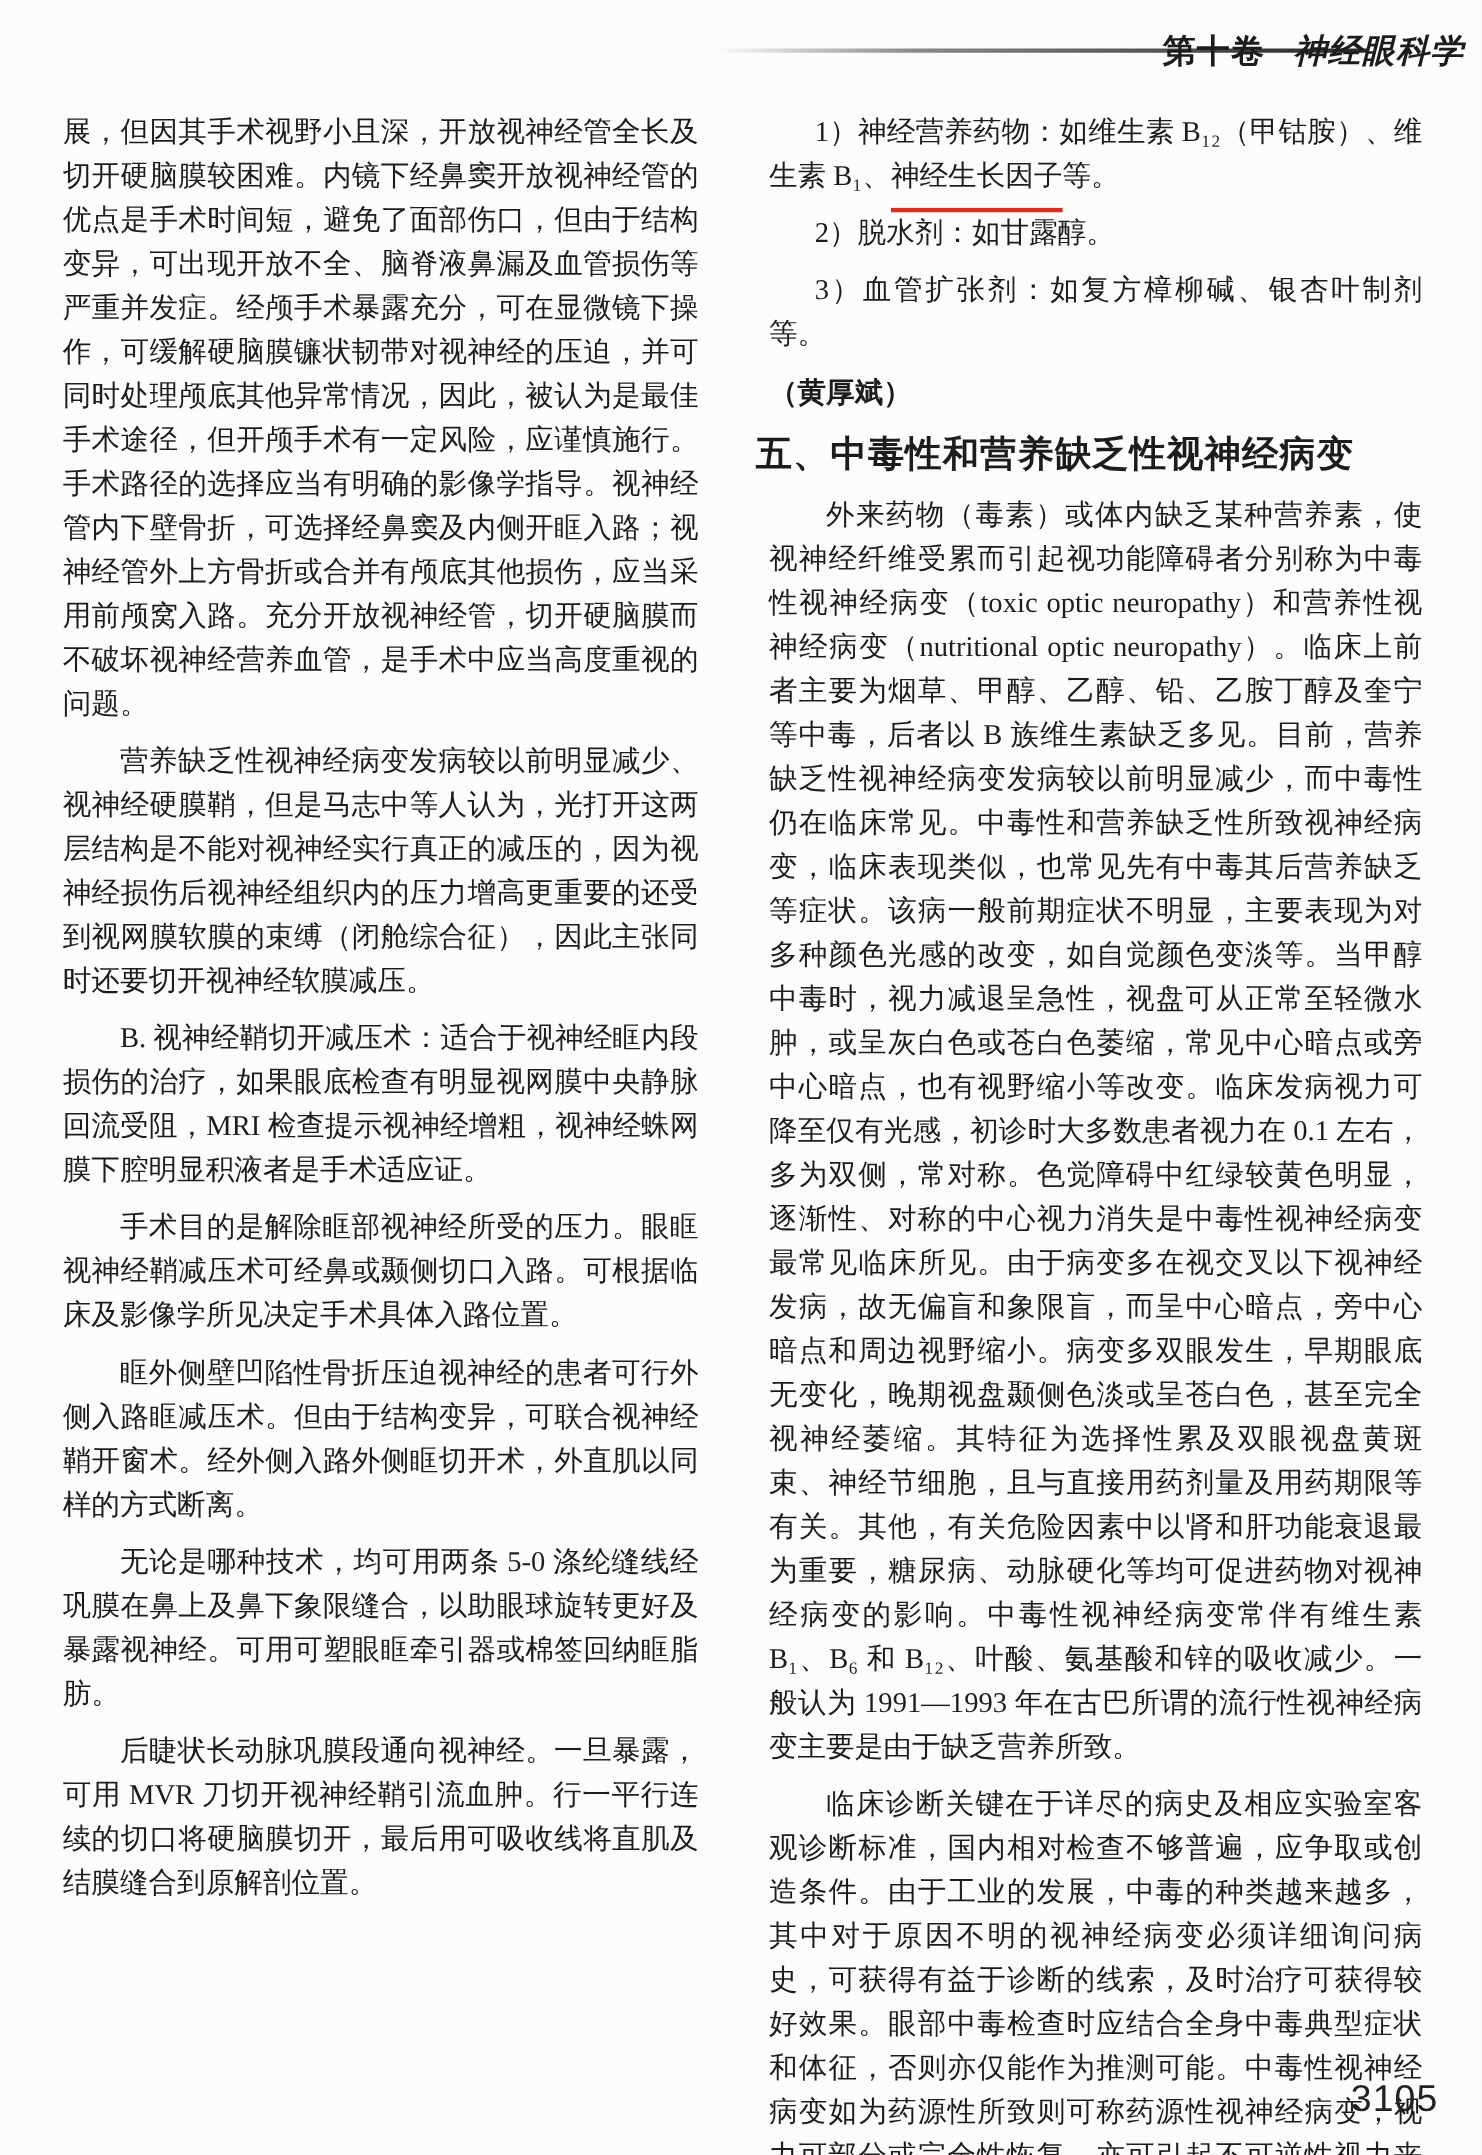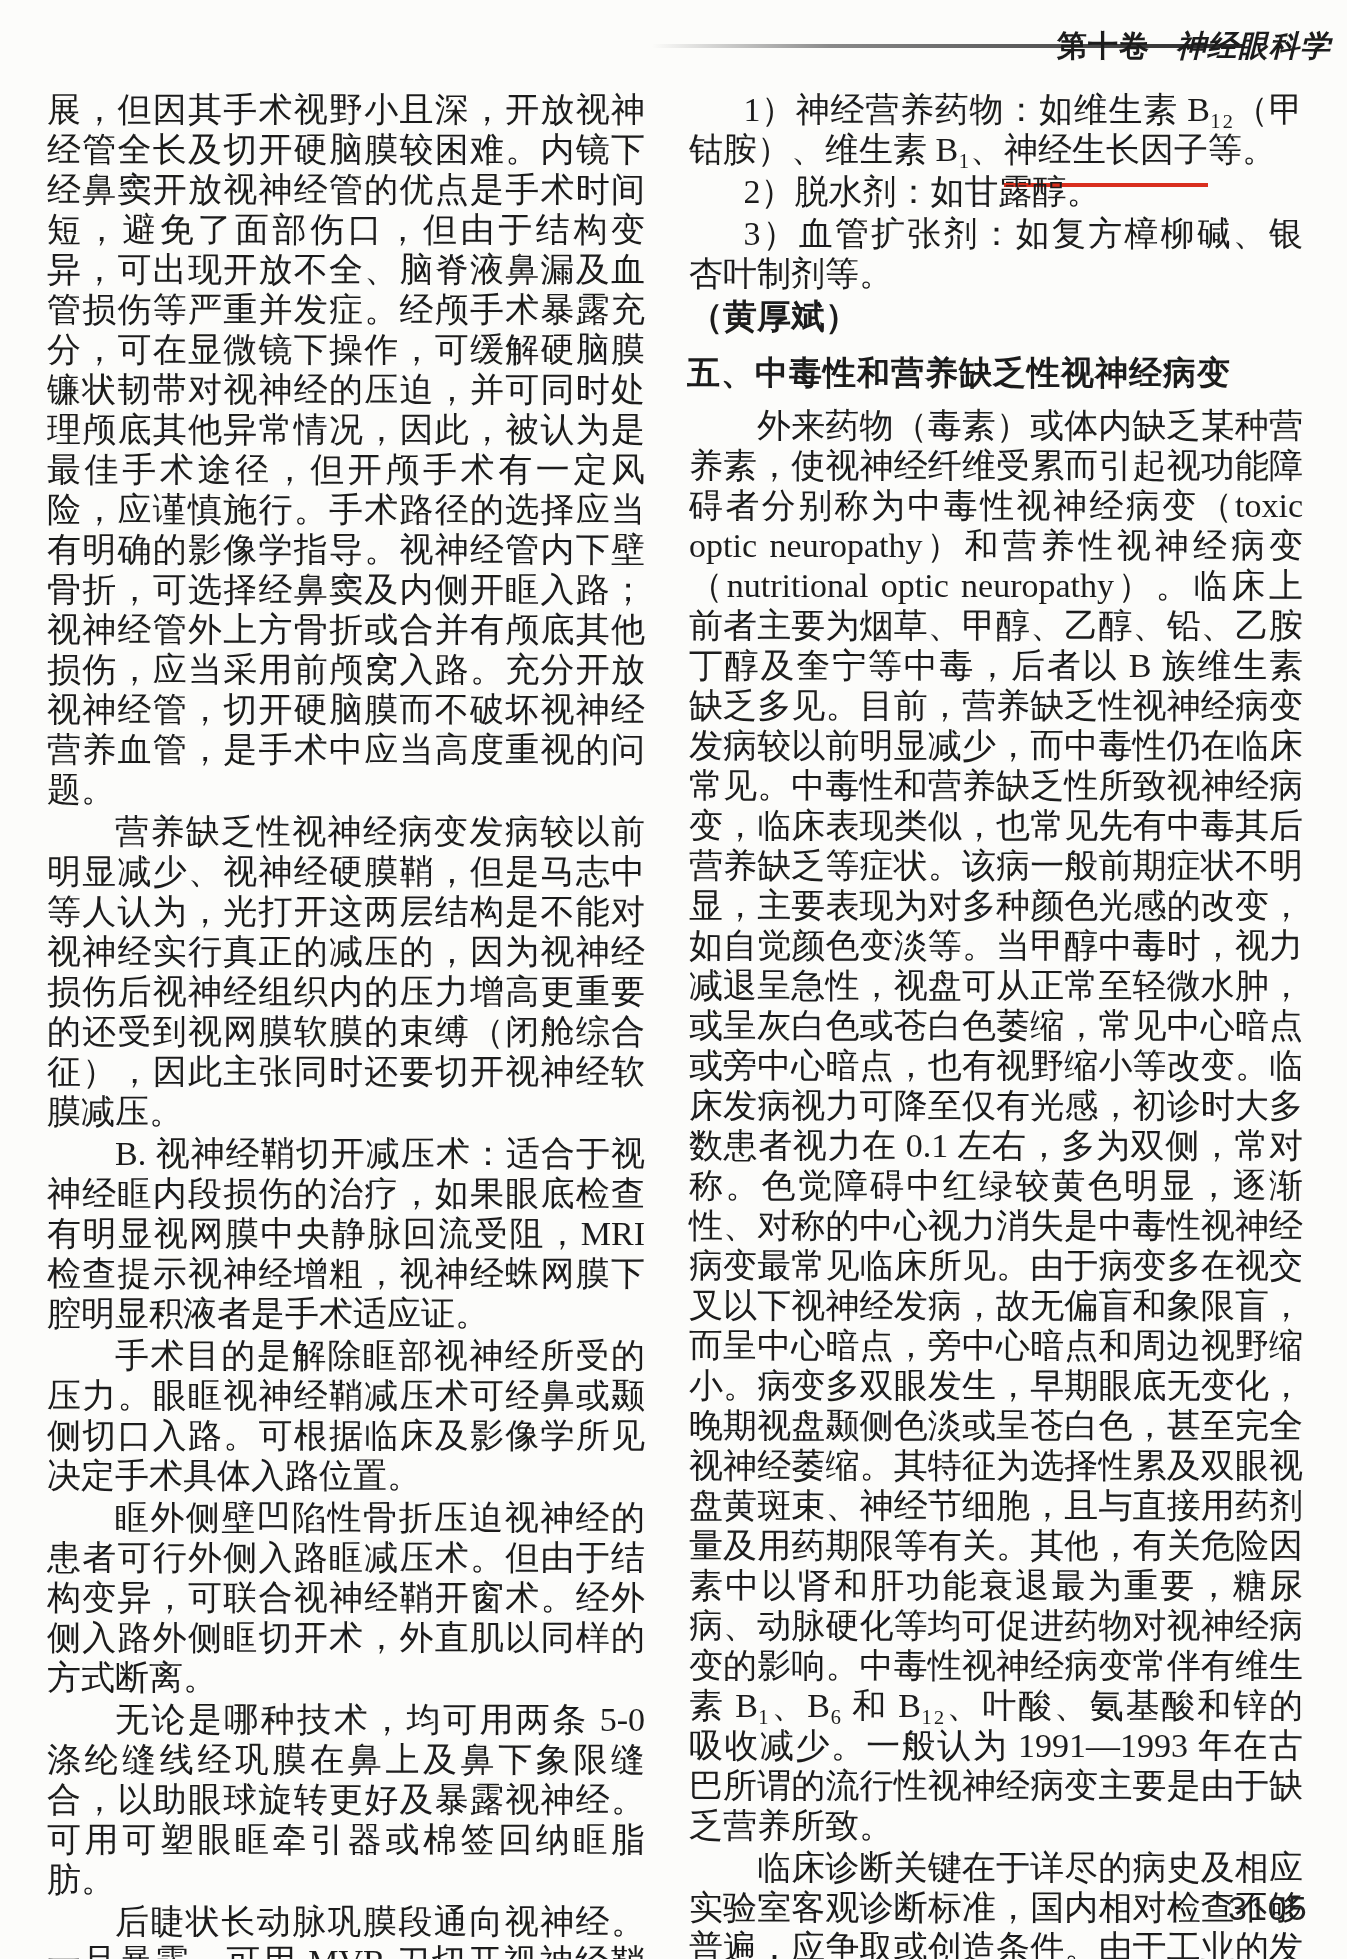--- a/index.html
+++ b/index.html
@@ -38,22 +38,22 @@
   }
   
   .col {
     position: absolute;
     top: 88px;
     width: 602px;
   }
   .col-left  { left: 45px;  }
   .col-right { left: 687px; width: 618px; }
   .col p {
-    margin: 2px;
-    font-size: 34px;
+    margin: 12px;
+    font-size: 26px;
     line-height: 40px;
     text-align: justify;
   }
   .indent { text-indent: 2em; }
   .list-indent { text-indent: 1.6em; }
   
   .u-red {
     border-bottom: 4px solid var(--underline-red, #d92f1e);
     padding-bottom: 15px;
   }

